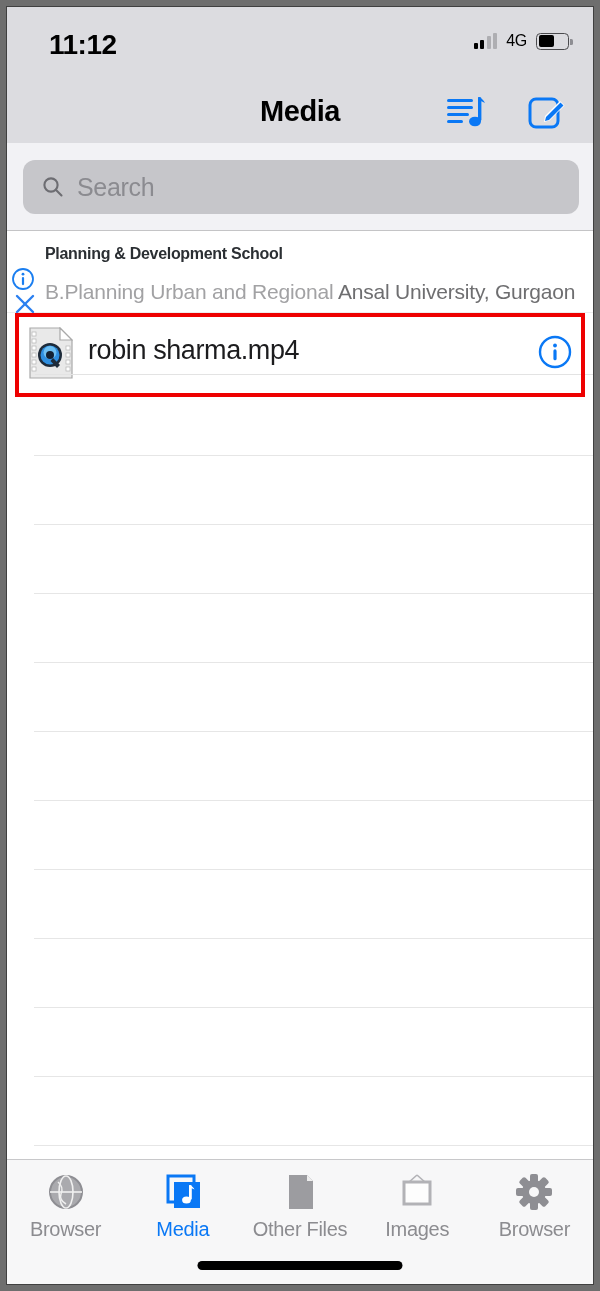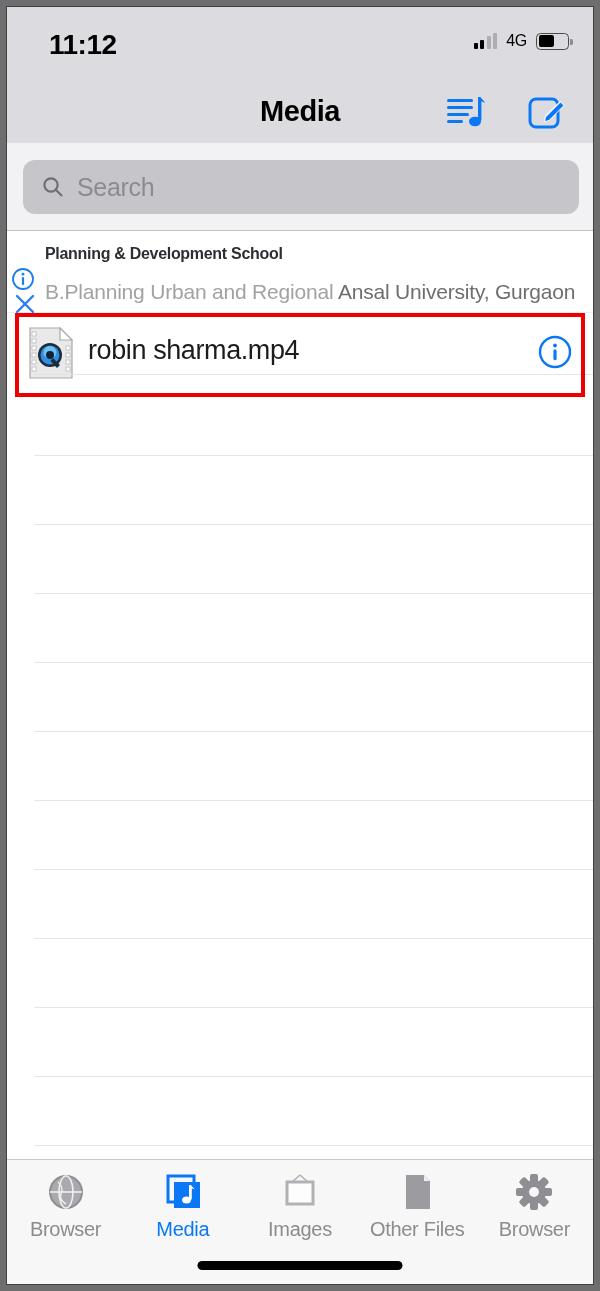--- a/index.html
+++ b/index.html
@@ -328,35 +328,35 @@
               <path d="M28 15 q4 1 5.5 4.5 q-2.6 -1.8 -5.5 -1.8 z"></path>
             </g>
           </svg>
         </div>
         <div class="tlabel">Media</div>
       </div>
 
       <div class="tab">
         <div class="ticon">
           <svg width="44" height="44" viewBox="0 0 44 44">
+            <path d="M11 5 H29 L35 11 V39 H11 Z" fill="#9c9ca0"></path>
+            <path d="M29 5 L35 11 H29 Z" fill="#efefef"></path>
+          </svg>
+        </div>
+        <div class="tlabel">Other Files</div>
+      </div>
+
+      <div class="tab">
+        <div class="ticon">
+          <svg width="44" height="44" viewBox="0 0 44 44">
             <path d="M22 5 L13 13 M22 5 L31 13" fill="none" stroke="#b2b2b6" stroke-width="1.6"></path>
             <rect x="9" y="12" width="26" height="22" fill="#fdfdfd" stroke="#b2b2b6" stroke-width="3"></rect>
           </svg>
         </div>
         <div class="tlabel">Images</div>
-      </div>
-
-      <div class="tab">
-        <div class="ticon">
-          <svg width="44" height="44" viewBox="0 0 44 44">
-            <path d="M11 5 H29 L35 11 V39 H11 Z" fill="#9c9ca0"></path>
-            <path d="M29 5 L35 11 H29 Z" fill="#efefef"></path>
-          </svg>
-        </div>
-        <div class="tlabel">Other Files</div>
       </div>
 
       <div class="tab">
         <div class="ticon">
           <svg width="44" height="44" viewBox="0 0 44 44">
             <g fill="#8e8e93">
               <rect x="18" y="4" width="8" height="36" rx="2"></rect>
               <rect x="18" y="4" width="8" height="36" rx="2" transform="rotate(45 22 22)"></rect>
               <rect x="18" y="4" width="8" height="36" rx="2" transform="rotate(90 22 22)"></rect>
               <rect x="18" y="4" width="8" height="36" rx="2" transform="rotate(135 22 22)"></rect>

